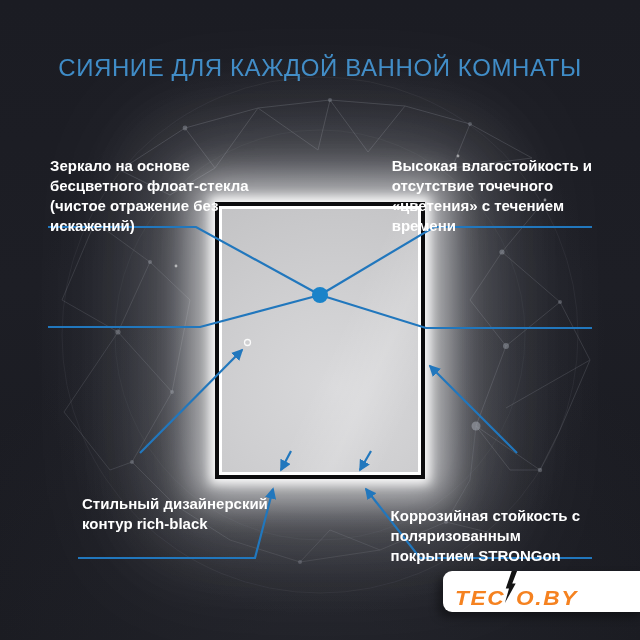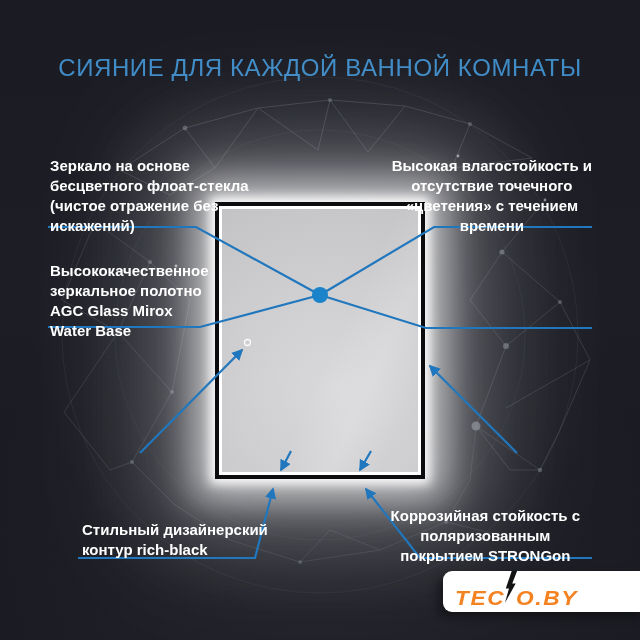--- a/index.html
+++ b/index.html
@@ -31,21 +31,21 @@
     background:
       linear-gradient(115deg, rgba(255,255,255,0) 55%, rgba(255,255,255,0.16) 72%, rgba(255,255,255,0) 88%),
       radial-gradient(circle at 58% 68%, #d9d9db 0%, #cfcfd1 48%, #c3c3c5 100%);
   }
   
   .callout{
     position:absolute;color:#ffffff;font-size:15px;line-height:20px;
     font-weight:bold;white-space:pre-line;
   }
   .align-l{text-align:left;}
-  .align-r{text-align:center;}
+  .align-r{text-align:left;}
   
   .logo{
     position:absolute;left:443px;top:571px;width:205px;height:41px;
     background:#ffffff;border-radius:9px;
     box-shadow:-5px 5px 10px rgba(0,0,0,0.4);
     display:flex;align-items:center;padding-left:12px;box-sizing:border-box;
   }
   .logo-text{
     font-style:italic;font-weight:bold;font-size:21px;letter-spacing:1.5px;
     display:inline-block;transform:scaleX(1.08);transform-origin:left center;
@@ -137,25 +137,21 @@
       <path d="M371 451 L360 470" marker-end="url(#arr)"></path>
     </g>
     <circle cx="320" cy="295" r="8" fill="#1a83c9"></circle>
     <circle cx="247.5" cy="342.5" r="3" fill="none" stroke="#ffffff" stroke-width="1.3" opacity="0.9"></circle>
   </svg>
 
   <div class="callout align-l" style="left:50px;top:156px;">Зеркало на основе
 бесцветного флоат-стекла
 (чистое отражение без
 искажений)</div>
-  <div class="callout align-l" style="left:50px;top:261px;">Высококачественное
-зеркальное полотно
-AGC Glass Mirox
-Water Base</div>
-  <div class="callout align-l" style="left:82px;top:520px;">Стильный дизайнерский
+  <div class="callout align-l" style="left:82px;top:494px;">Стильный дизайнерский
 контур rich-black</div>
   <div class="callout align-r" style="right:48px;top:156px;">Высокая влагостойкость и
 отсутствие точечного
 «цветения» с течением
 времени</div>
   <div class="callout align-r" style="right:60px;top:506px;">Коррозийная стойкость с
 поляризованным
 покрытием STRONGon</div>
 
   <div class="logo">

